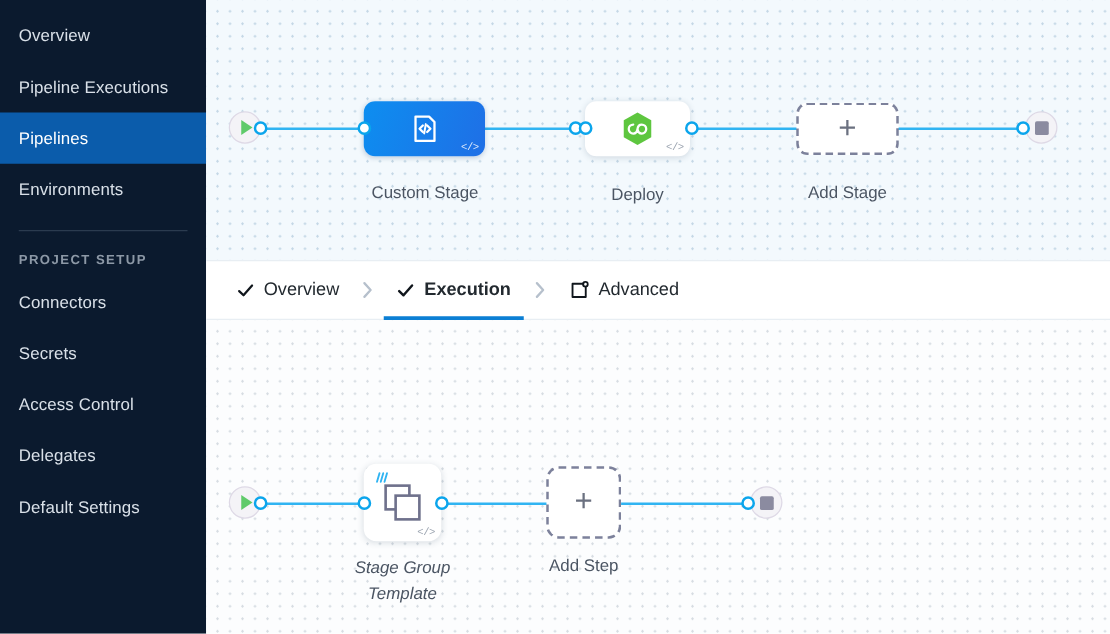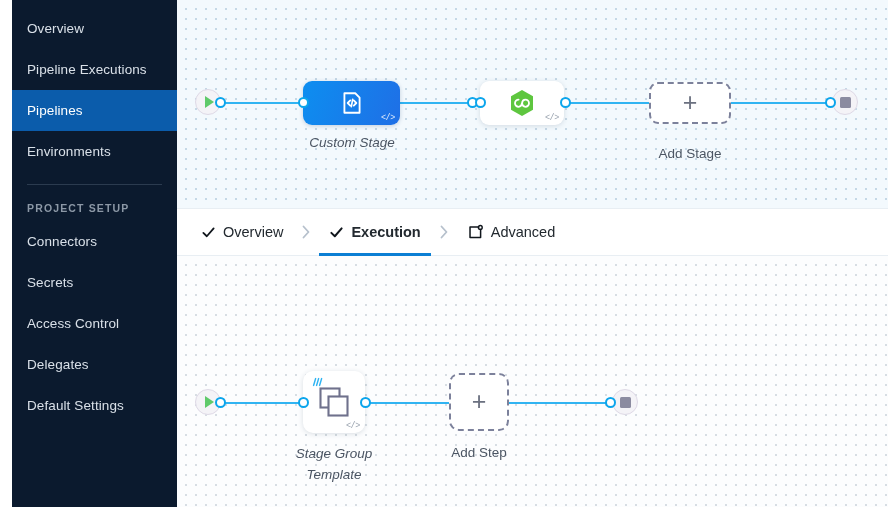--- a/index.html
+++ b/index.html
@@ -2,21 +2,21 @@
 <html><head>
 <meta charset="utf-8">
 <style>
   * { box-sizing: border-box; margin: 0; padding: 0; }
   html, body {
     width: 888px; height: 507px;
     overflow: hidden;
     font-family: "Liberation Sans", sans-serif;
     background: #ffffff;
   }
-  #app { position: relative; width: 888px; height: 507px; display: flex; padding-left: 12px; }
+  #app { position: relative; width: 888px; height: 507px; display: flex; }
 
   
   .sidebar {
     width: 165px; height: 507px;
     background: #0b1a2e;
     flex: 0 0 165px;
     position: relative;
     padding-top: 8px;
     overflow: hidden;
   }
@@ -253,31 +253,32 @@
         <svg width="26" height="26" viewBox="0 0 24 24">
           <path d="M5 3 h10 l4 4 v14 h-14 z" fill="none" stroke="#ffffff" stroke-width="1.7" stroke-linejoin="round"></path>
           <path d="M10.4 9.6 L8 12 l2.4 2.4" fill="none" stroke="#ffffff" stroke-width="1.7" stroke-linecap="round" stroke-linejoin="round"></path>
           <path d="M13.6 9.6 L16 12 l-2.4 2.4" fill="none" stroke="#ffffff" stroke-width="1.7" stroke-linecap="round" stroke-linejoin="round"></path>
           <path d="M12.6 8.6 L11.4 15.4" fill="none" stroke="#ffffff" stroke-width="1.5" stroke-linecap="round"></path>
         </svg>
         <span class="code-badge onblue">&lt;/&gt;</span>
       </div>
       <div class="port" style="left:121px; top:97px;"></div>
       <div class="port" style="left:290px; top:97px;"></div>
-      <div class="label" style="left:96px; top:132px; width:158px;font-style:italic;">Custom Stage</div>
+      <div class="label" style="left:96px; top:143px; width:158px;">Custom Stage</div>
 
       <div class="stage-deploy" style="left:303px; top:81px;">
         <svg width="28" height="30" viewBox="0 0 28 30">
           <polygon points="14,2 25,8.2 25,21.8 14,28 3,21.8 3,8.2" fill="#5ec63f"></polygon>
           <path d="M10.6 11.6 a3.6 3.6 0 1 0 0 7.2 c2.4 0 3.2-2 3.4-3.6 c.2-1.6 1-3.6 3.4-3.6 a3.6 3.6 0 1 1 0 7.2 c-2.4 0-3.2-2-3.4-3.6" fill="none" stroke="#ffffff" stroke-width="1.8" stroke-linecap="round"></path>
         </svg>
         <span class="code-badge ongray">&lt;/&gt;</span>
       </div>
       <div class="port" style="left:298px; top:97px;"></div>
       <div class="port" style="left:383px; top:97px;"></div>
+      <div class="label" style="left:266px; top:145px; width:158px;">Deploy</div>
 
       <div class="add-stage" style="left:472px; top:82px;">
         <span class="plus">+</span>
       </div>
       <div class="label" style="left:434px; top:143px; width:158px;">Add Stage</div>
 
       <div class="port" style="left:648px; top:97px;"></div>
       <div class="terminal" style="left:655px; top:89px;">
         <div class="stop-sq"></div>
       </div>

